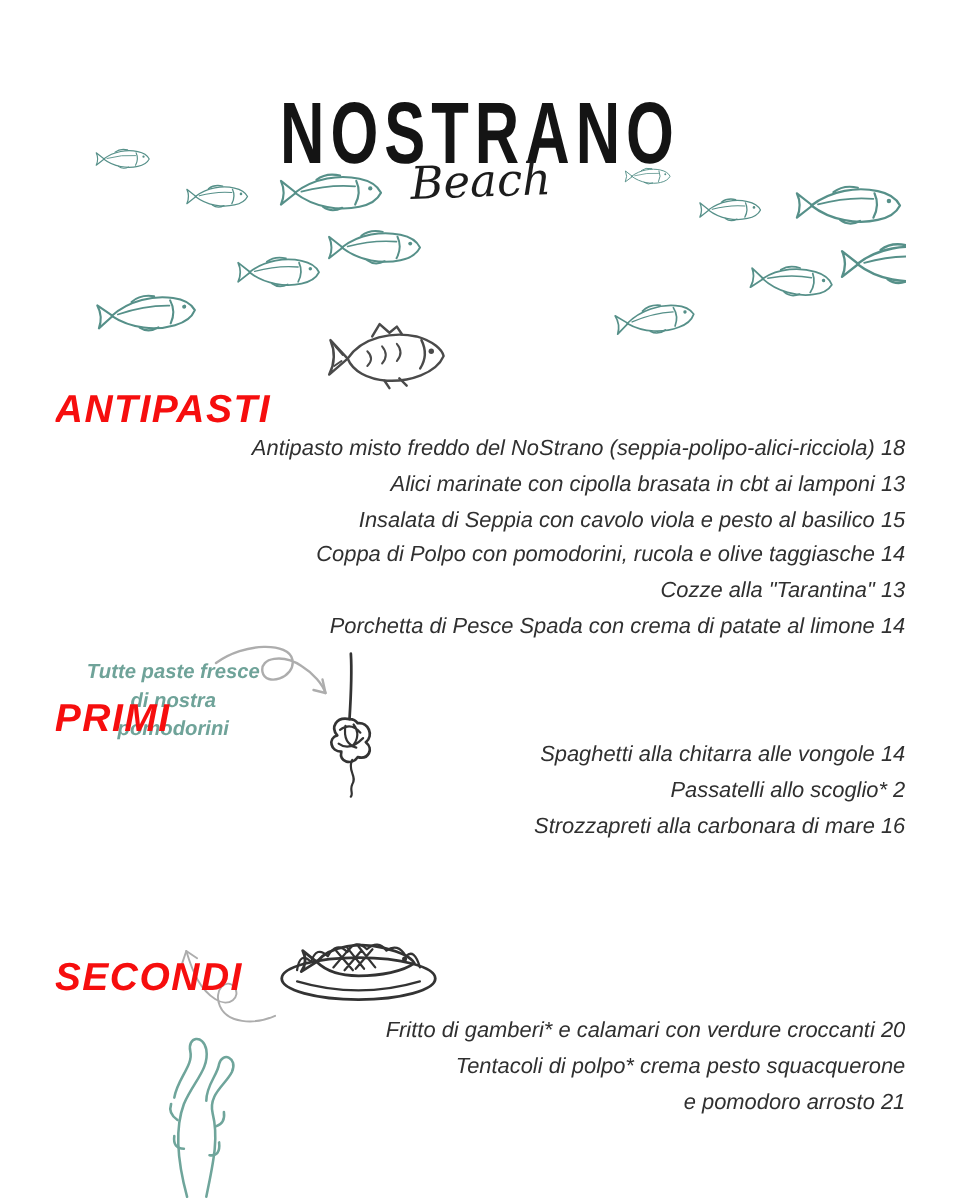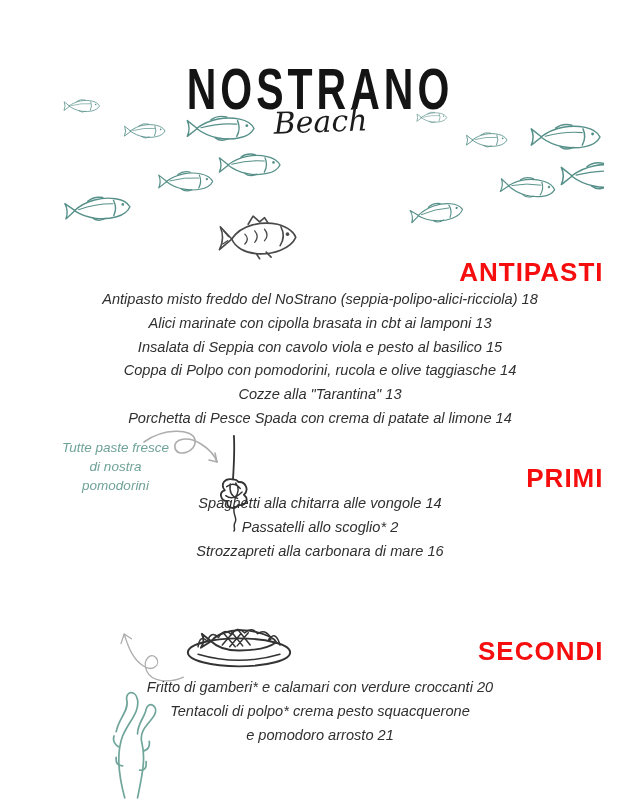--- a/index.html
+++ b/index.html
@@ -14,30 +14,30 @@
     font-weight:700;font-size:41px;letter-spacing:4px;color:#141414;
     transform:scaleY(1.42);transform-origin:top center;white-space:nowrap;
   }
   .logo-sub{
     left:0;right:0;top:104px;text-align:center;
     font-family:"DejaVu Serif",serif;font-style:italic;font-size:30px;color:#1c1c1c;
     transform:rotate(-2deg);
   }
   
   .section-title{
-    left:0;right:0;text-align:right;color:#f60e0e;
-    font-weight:800;font-size:26px;letter-spacing:1px;
+    left:0;right:0;text-align:left;color:#f60e0e;
+    font-style:italic;font-weight:800;font-size:26px;letter-spacing:1px;
   }
-  .menu-items{left:0;right:0;text-align:center;}
+  .menu-items{left:0;right:0;text-align:right;}
   .menu-item{
     font-style:italic;font-size:14.6px;color:#303030;line-height:23.8px;white-space:nowrap;
   }
   
   .note{
-    color:#6fa399;font-weight:400;font-style:italic;font-size:13.5px;
+    color:#6fa399;font-weight:700;font-style:italic;font-size:13.5px;
     text-align:center;line-height:19px;
   }
   
   .ill{position:absolute;overflow:visible;}
   .fish{color:#569089;}
   .fish-dark{color:#4a4a4a;}
   .arrow{color:#adadad;}
   .ink{color:#333333;}
   .weed{color:#6fa59b;}
   svg .ln{fill:none;stroke:currentColor;stroke-width:2;stroke-linecap:round;stroke-linejoin:round;}

